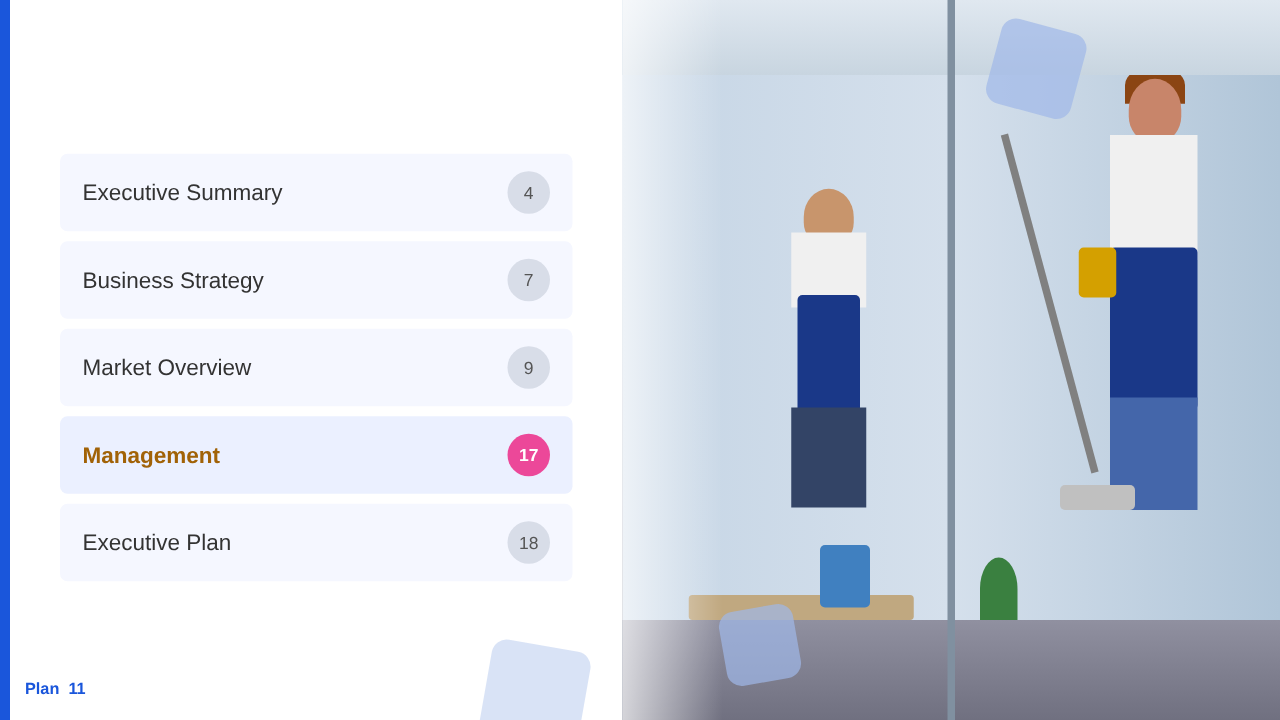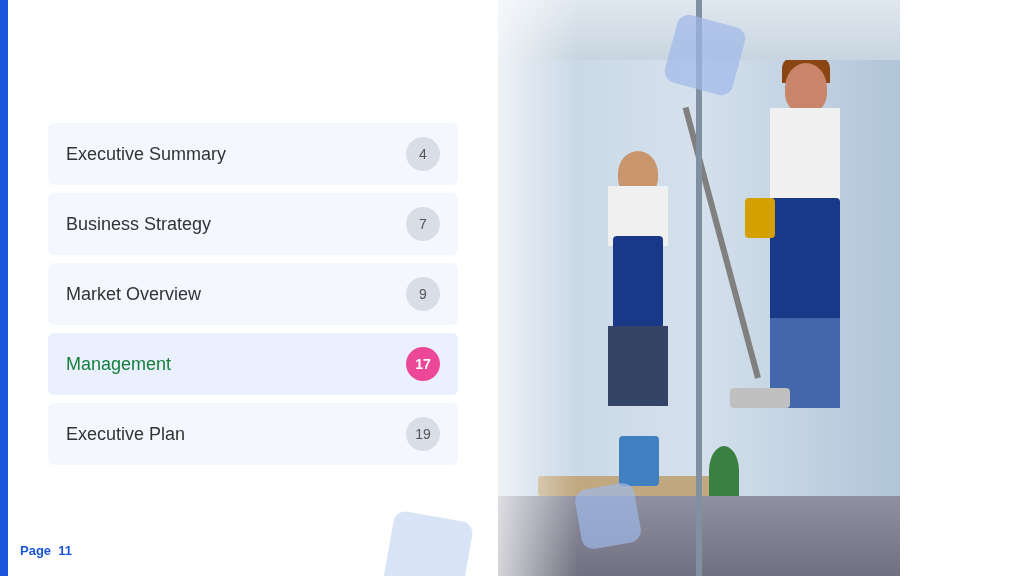--- a/index.html
+++ b/index.html
@@ -7,21 +7,21 @@
     body {
       width: 1024px;
       height: 576px;
       overflow: hidden;
       font-family: 'Segoe UI', Arial, sans-serif;
       background: #ffffff;
       position: relative;
     }
 
     .slide {
-      width: 900px;
+      width: 1024px;
       height: 576px;
       display: flex;
       position: relative;
       background: #ffffff;
     }
 
     
     .left-accent {
       width: 8px;
       background: #1a56db;
@@ -62,22 +62,22 @@
       background: #ebf0ff;
     }
 
     .toc-item-label {
       font-size: 18px;
       color: #333;
       font-weight: 400;
     }
 
     .toc-item.active .toc-item-label {
-      font-weight: 400;
-      color: #15803d;
+      font-weight: 700;
+      color: #a16207;
     }
 
     .toc-item-page {
       width: 34px;
       height: 34px;
       border-radius: 50%;
       background: #d8dde8;
       display: flex;
       align-items: center;
       justify-content: center;
@@ -403,21 +403,21 @@
       </li>
 
 
       <li class="toc-item active">
         <span class="toc-item-label">Management</span>
         <span class="toc-item-page">17</span>
       </li>
 
       <li class="toc-item">
         <span class="toc-item-label">Executive Plan</span>
-        <span class="toc-item-page">19</span>
+        <span class="toc-item-page">18</span>
       </li>
 
     </ul>
 
     <div class="left-bottom-deco"></div>
   </div>
 
   <div class="right-panel">
     <div class="scene">
 
@@ -452,16 +452,16 @@
 
       <div class="scene-fade-left"></div>
     </div>
 
     <div class="deco-shape-top"></div>
 
     <div class="deco-shape-bottom"></div>
   </div>
 
   <div class="page-number">
-    <span>Page</span>
+    <span>Plan</span>
     &nbsp;<span>11</span>
   </div>
 </div>
 
 </body></html>

